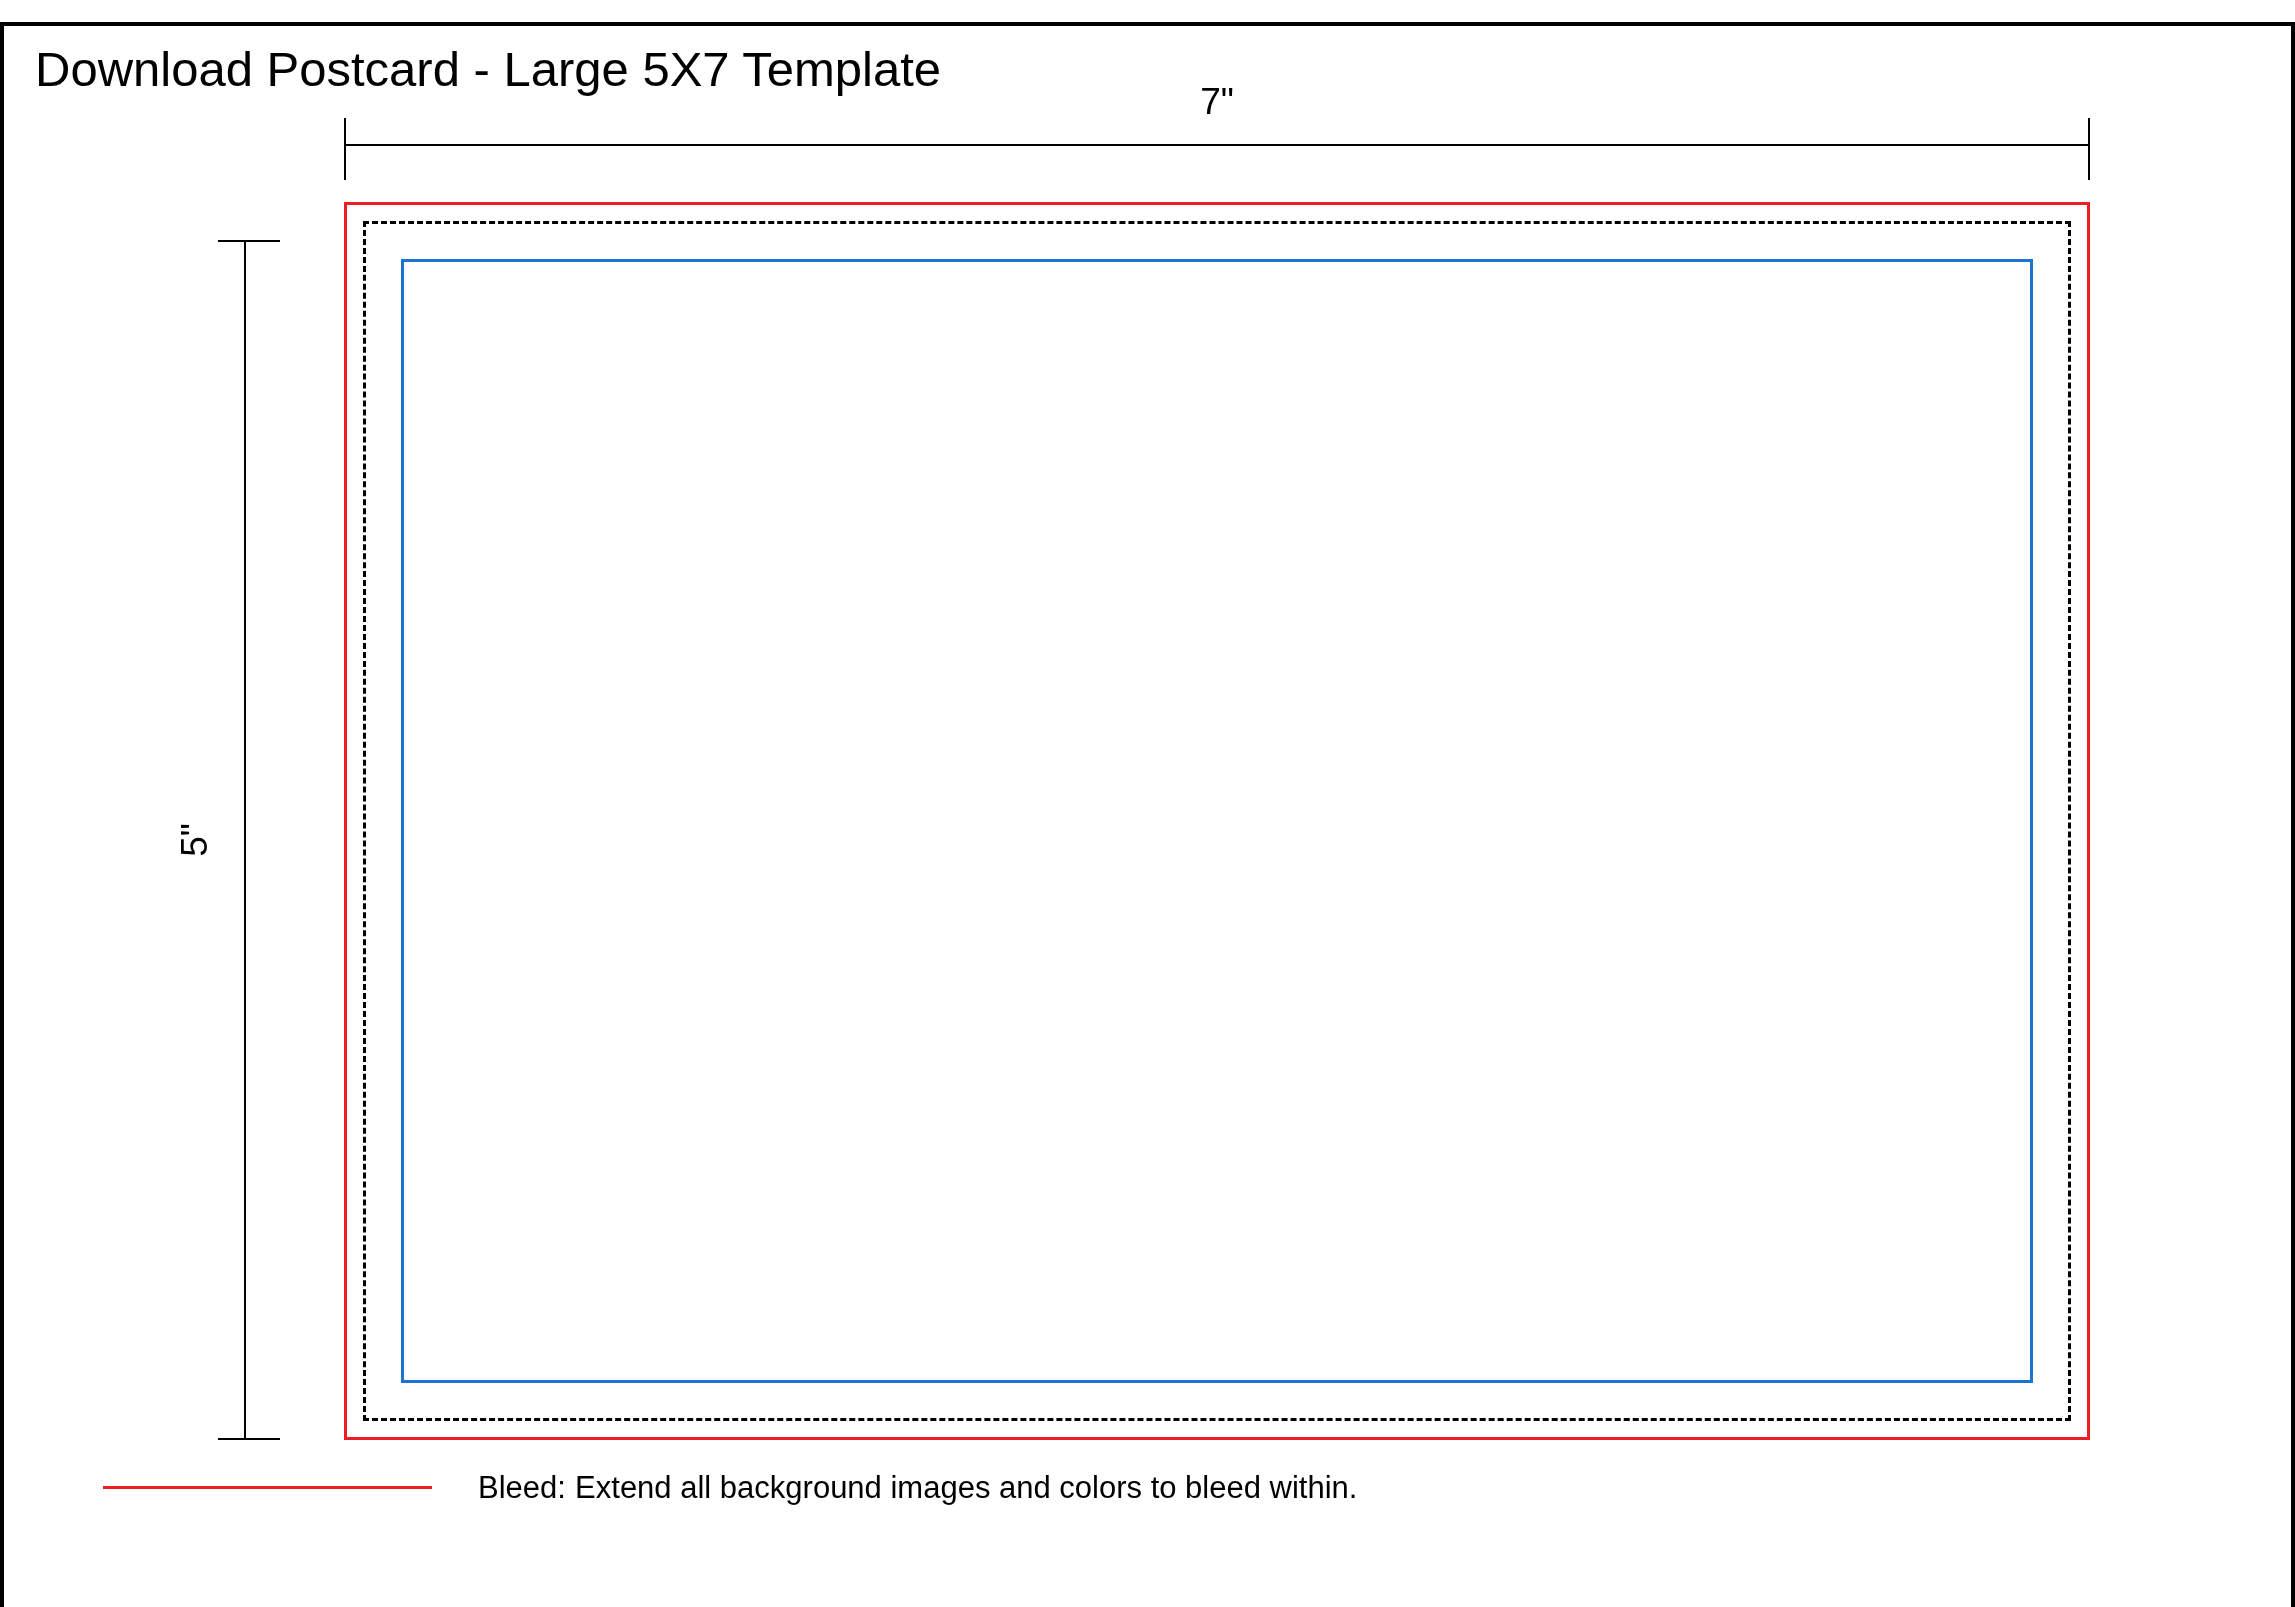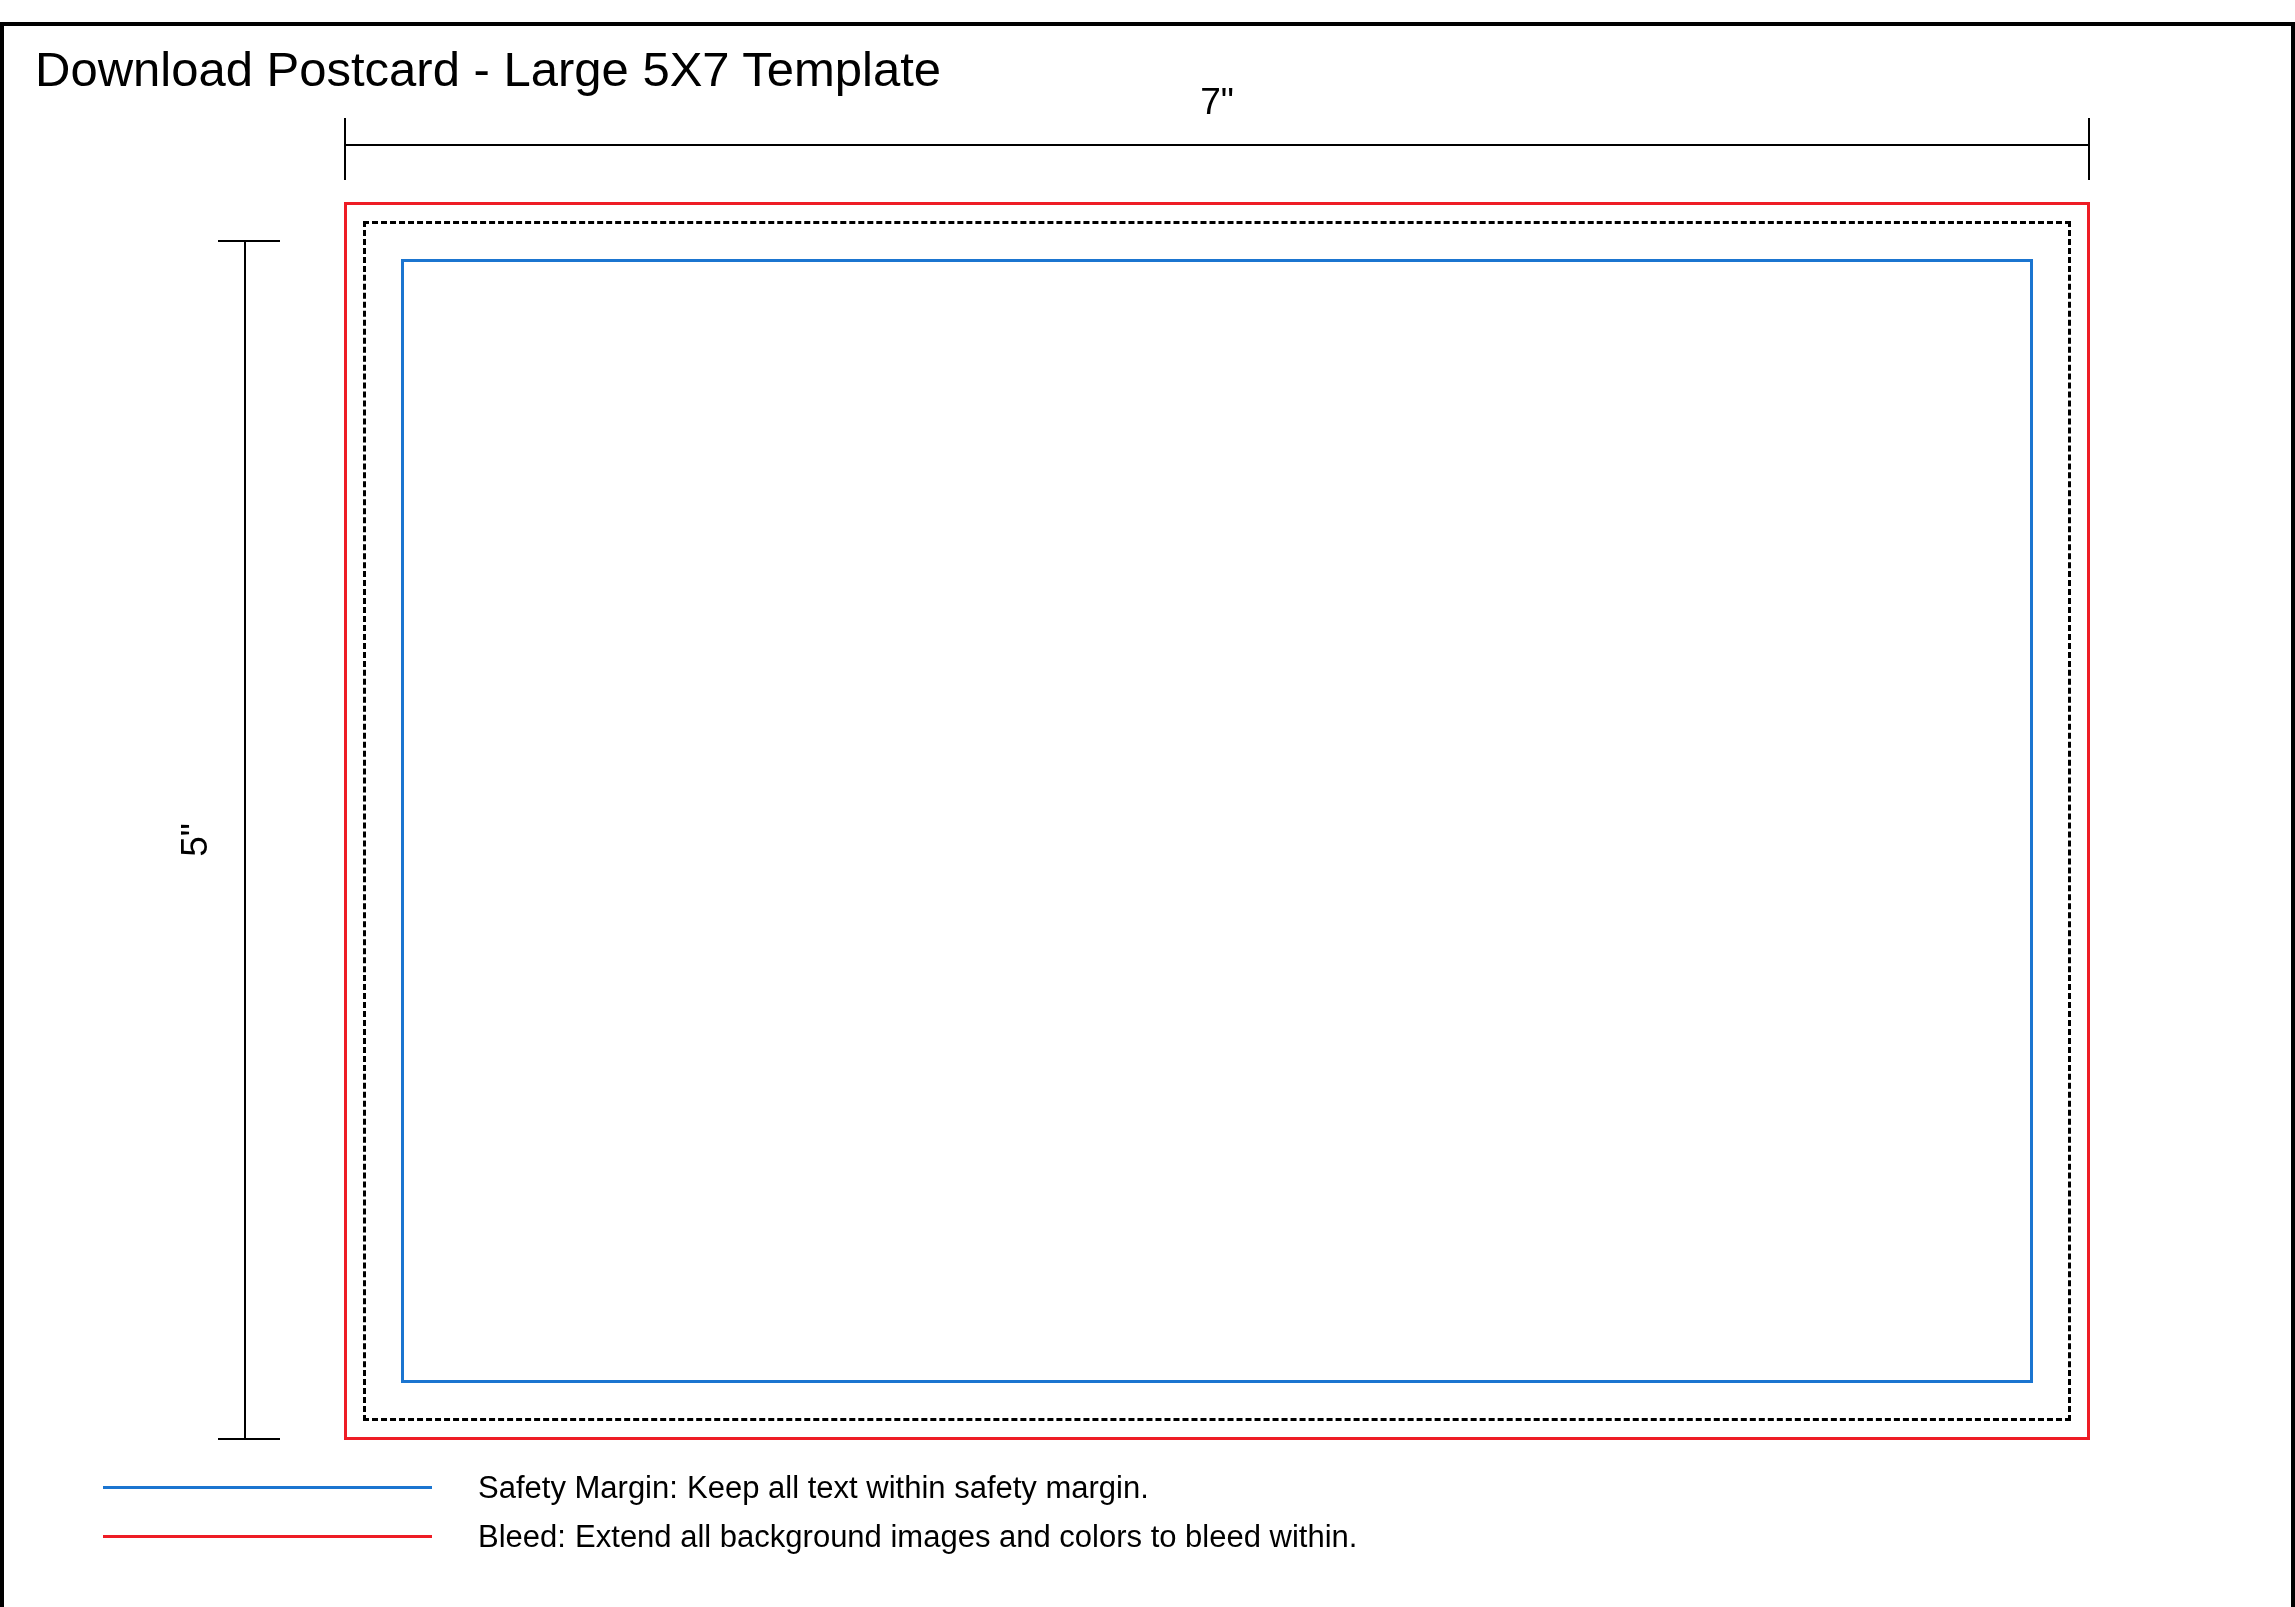--- a/index.html
+++ b/index.html
@@ -160,26 +160,20 @@
   </div>
 
   <div class="stage">
     <div class="bleed-rect"></div>
     <div class="cut-rect"></div>
     <div class="safety-rect"></div>
   </div>
 
   <div class="legend">
     <div class="legend-row">
-      <div class="legend-swatch sw-safety"></div>
-      <div class="legend-label">
-        <span class="name">Safety Margin:</span><span>Keep all text within safety margin.</span>
-      </div>
-    </div>
-    <div class="legend-row">
       <div class="legend-swatch sw-bleed"></div>
       <div class="legend-label">
         <span class="name">Bleed:</span><span>Extend all background images and colors to bleed within.</span>
       </div>
     </div>
   </div>
 
 </div>
 
 

